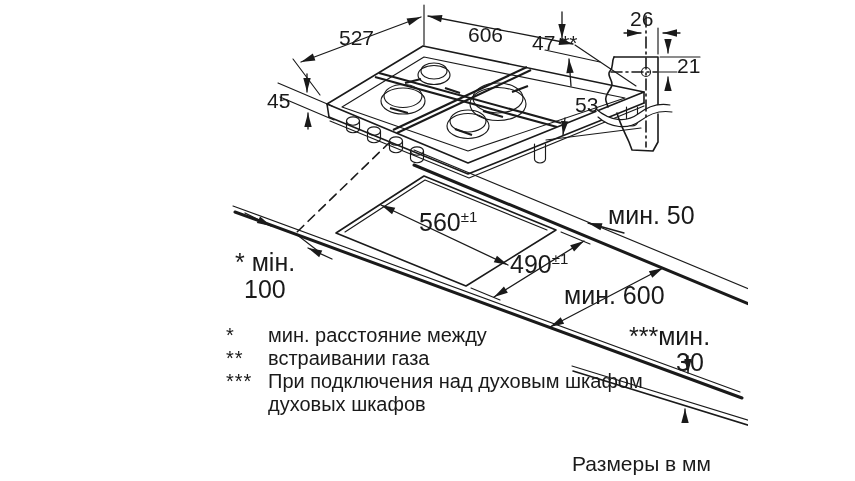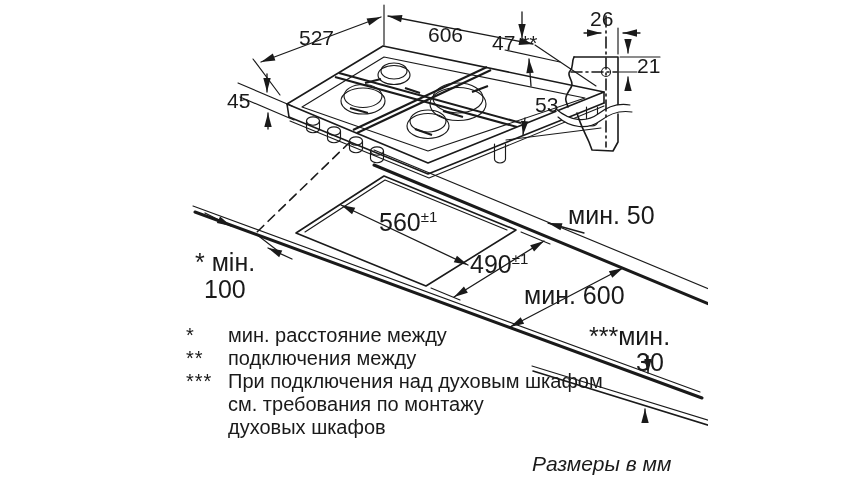--- a/index.html
+++ b/index.html
@@ -1,31 +1,31 @@
 <!DOCTYPE html>
 <html><head>
 <meta charset="utf-8">
 <style>
   html,body{margin:0;padding:0;background:#fff;}
   #stage{position:relative;width:708px;height:481px;background:#fff;overflow:hidden;
-         font-family:"Liberation Sans",sans-serif;color:#1a1a1a;}
+         font-family:"Liberation Sans",sans-serif;color:#1a1a1a;margin-left:40px;}
   svg{position:absolute;left:0;top:0;}
   svg text{fill:#1a1a1a;font-family:"Liberation Sans",sans-serif;}
   .ln{stroke:#1a1a1a;fill:none;stroke-width:1.6;stroke-linecap:round;stroke-linejoin:round;}
   .thk{stroke-width:3;}
   .thin{stroke-width:1.15;}
   .dim{stroke-width:1.3;}
   .lbl{font-size:21px;}
   .big{font-size:25px;}
   .sup{font-size:15px;}
   .notes{position:absolute;left:186px;top:324px;width:440px;font-size:20px;line-height:23px;}
   .fnrow{display:flex;align-items:flex-start;}
   .fnmark{width:42px;flex:0 0 42px;letter-spacing:1px;}
   .fntext{flex:1;}
-  .units{position:absolute;left:532px;top:452px;font-size:21px;font-style:italic;}
+  .units{position:absolute;left:532px;top:452px;font-size:21px;}
 </style>
 </head>
 <body>
 
 <div id="stage">
 <svg width="855" height="481" viewBox="0 0 855 481">
   <defs>
     <marker id="ah" markerUnits="userSpaceOnUse" markerWidth="16" markerHeight="10" refX="15" refY="5" orient="auto-start-reverse">
       <path d="M15,5 L1,1.3 L1,8.7 z" fill="#1a1a1a"></path>
     </marker>
@@ -175,27 +175,26 @@
   <div class="notes">
     <div class="fnrow">
       <div class="fnmark">*</div>
       <div class="fntext">
         <div>мин. расстояние между</div>
       </div>
     </div>
     <div class="fnrow">
       <div class="fnmark">**</div>
       <div class="fntext">
-        <div>подключения между</div>
+        <div>встраивании газа</div>
       </div>
     </div>
     <div class="fnrow">
       <div class="fnmark">***</div>
       <div class="fntext">
         <div>При подключения над духовым шкафом</div>
-        <div>см. требования по монтажу</div>
         <div>духовых шкафов</div>
       </div>
     </div>
   </div>
 
   <div class="units">Размеры в мм</div>
 </div>
 
 </body></html>

